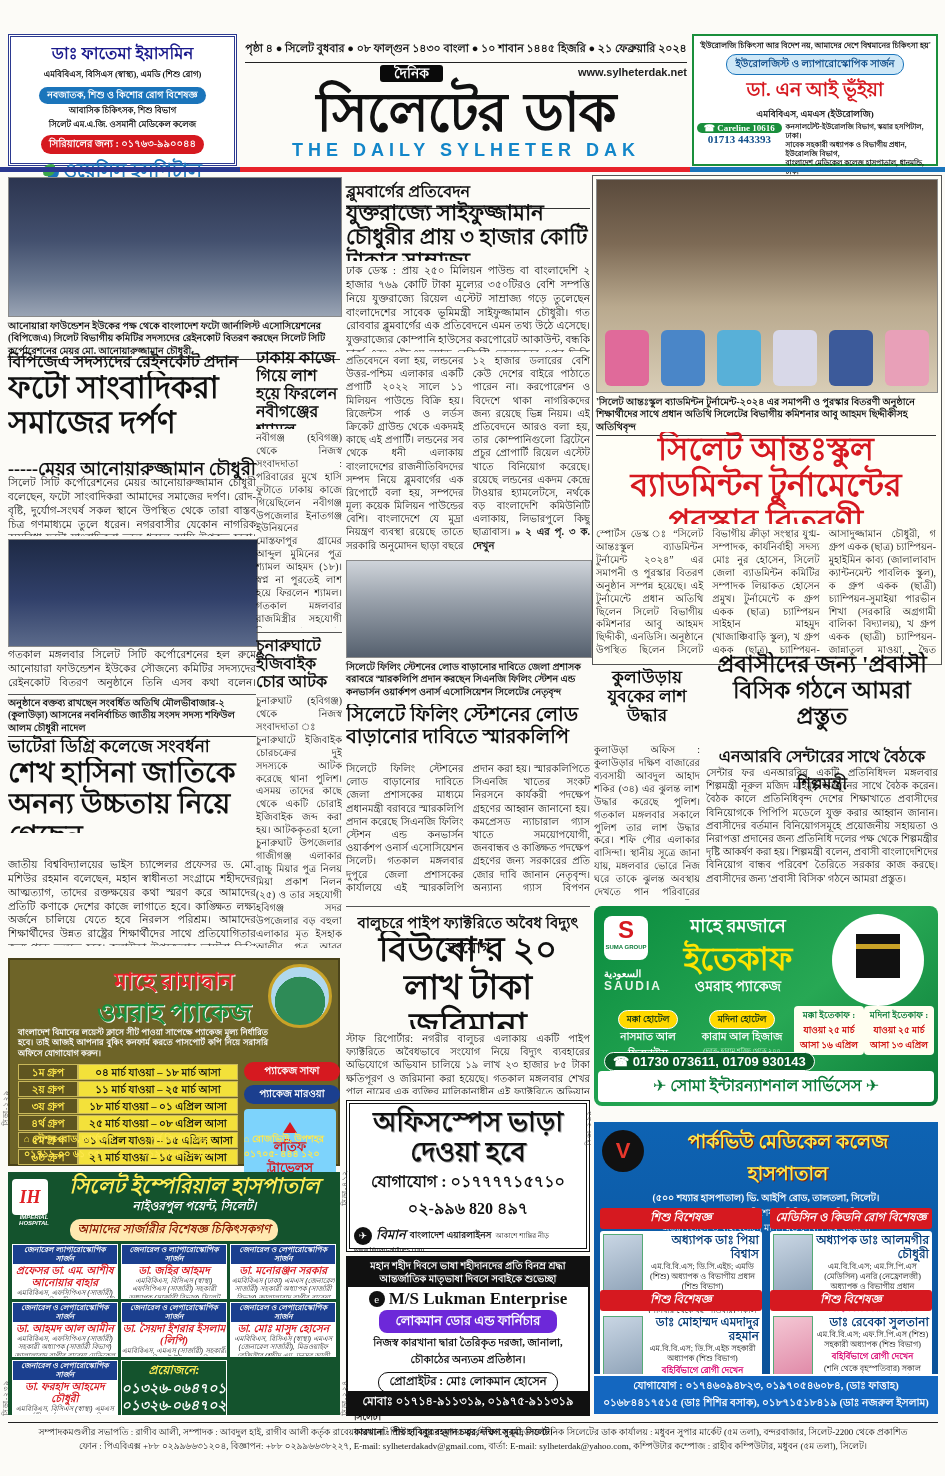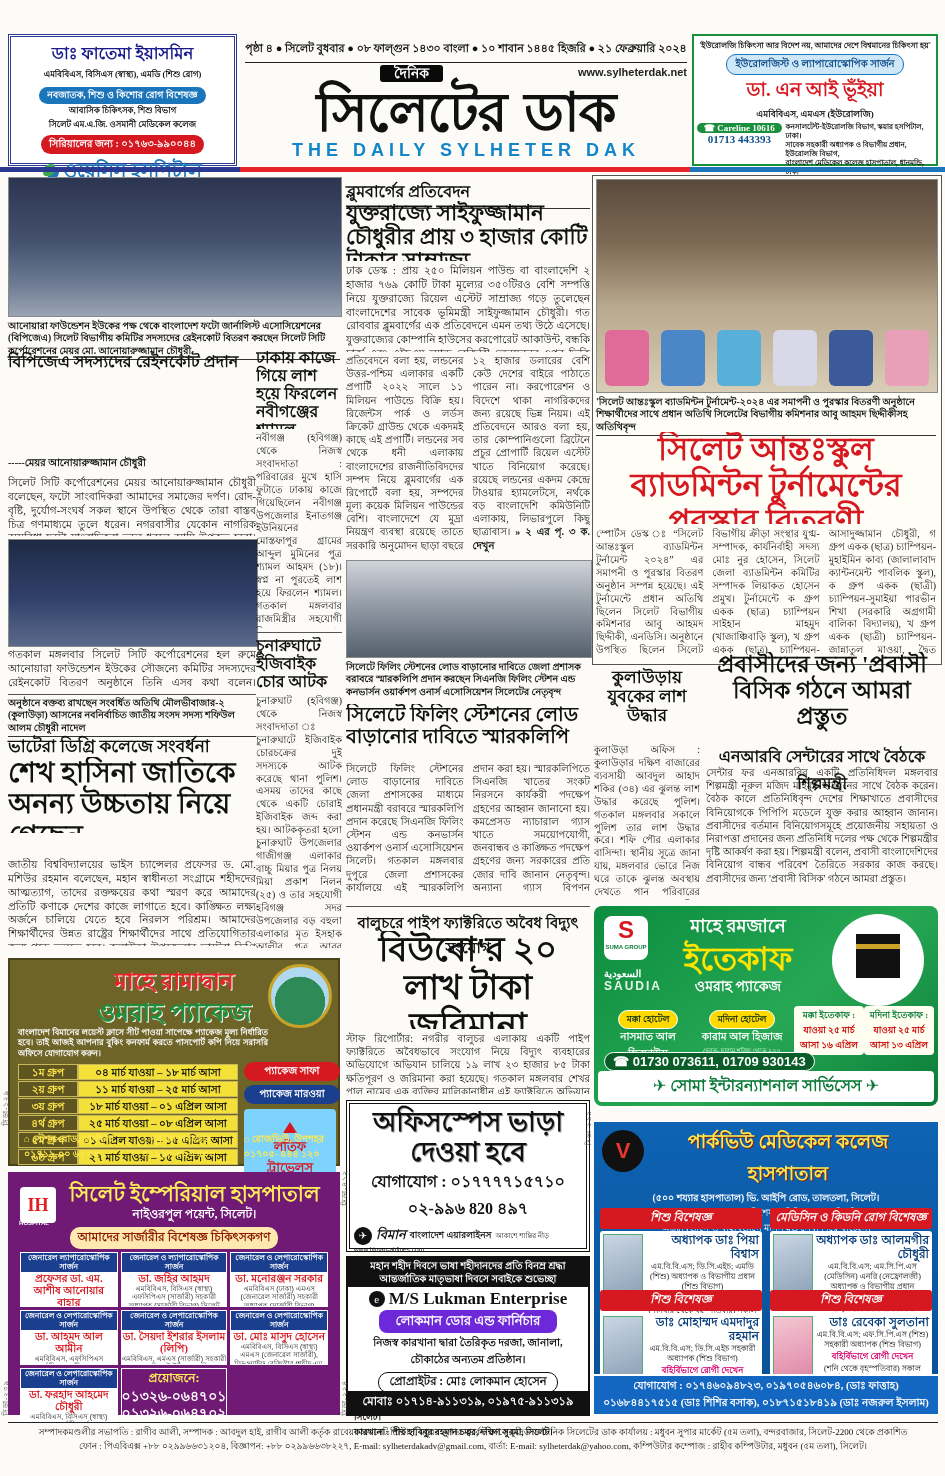--- a/index.html
+++ b/index.html
@@ -7,21 +7,21 @@
         font-family:"Liberation Serif","DejaVu Serif",serif;color:#111;}
   .abs{position:absolute;}
   .c{text-align:center;}
   .photo{border:1px solid #8a8a8a;}
   .cap{font-weight:bold;font-size:9.5px;line-height:1.3;border-bottom:1.5px solid #333;padding:2px 0;}
   .body{font-size:10.5px;line-height:1.32;text-align:justify;overflow:hidden;}
   .body2c{column-count:2;column-gap:9px;}
   .body3c{column-count:3;column-gap:9px;}
   .kick{font-weight:bold;font-size:15px;}
   .hl{font-weight:bold;line-height:1.12;overflow:hidden;}
-  .byl{font-weight:bold;font-size:10px;}
+  .byl{font-weight:bold;font-size:18px;}
   .cont{font-weight:bold;}
   .rule{border-top:1px solid #555;}
   .vcode{writing-mode:vertical-rl;transform:rotate(180deg);font-size:7px;color:#444;letter-spacing:1px;}
   
   .dateline{font-weight:bold;font-size:11px;border-bottom:1.5px solid #222;padding-bottom:3px;}
   .logoDaily{background:#0a0a0a;color:#fff;font-weight:bold;font-size:14px;padding:1px 14px;border-radius:3px;}
   .logoMain{font-family:"DejaVu Sans","Liberation Sans",sans-serif;font-weight:900;font-size:54px;line-height:1;letter-spacing:-1px;}
   .logoEng{font-family:"Liberation Sans",sans-serif;font-weight:bold;font-size:18px;letter-spacing:5px;color:#1386c9;}
   .site{font-family:"Liberation Sans",sans-serif;font-weight:bold;font-size:11px;color:#222;}
   
@@ -97,20 +97,21 @@
   </div>
 
   <div class="abs" style="left:0;top:167px;width:240px;height:5px;background:#2b3990;"></div>
   <div class="abs" style="left:240px;top:167px;width:450px;height:5px;background:#e8232a;"></div>
   <div class="abs" style="left:690px;top:167px;width:255px;height:5px;background:#1b75bb;"></div>
 
   <div class="abs photo" style="left:8px;top:177px;width:332px;height:138px;background:linear-gradient(180deg,#2c3550 0%,#43506e 45%,#6a7890 75%,#9aa4b4 100%);"></div>
   <div class="abs cap" style="left:8px;top:318px;width:332px;">আনোয়ারা ফাউন্ডেশন ইউকের পক্ষ থেকে বাংলাদেশ ফটো জার্নালিস্ট এসোসিয়েশনের (বিপিজেএ) সিলেট বিভাগীয় কমিটির সদস্যদের রেইনকোট বিতরণ করছেন সিলেট সিটি কর্পোরেশনের মেয়র মো. আনোয়ারুজ্জামান চৌধুরী</div>
 
   <div class="abs kick" style="left:8px;top:349px;width:248px;font-size:16px;">বিপিজেএ সদস্যদের রেইনকোট প্রদান</div>
+  <div class="abs hl" style="left:8px;top:371px;width:248px;height:82px;font-size:31px;">ফটো সাংবাদিকরা সমাজের দর্পণ</div>
   <div class="abs byl" style="left:8px;top:455px;width:248px;">-----মেয়র আনোয়ারুজ্জামান চৌধুরী</div>
   <div class="abs body" style="left:8px;top:476px;width:248px;height:60px;">সিলেট সিটি কর্পোরেশনের মেয়র আনোয়ারুজ্জামান চৌধুরী বলেছেন, ফটো সাংবাদিকরা আমাদের সমাজের দর্পণ। রোদ-বৃষ্টি, দুর্যোগ-সংঘর্ষ সকল স্থানে উপস্থিত থেকে তারা বাস্তব চিত্র গণমাধ্যমে তুলে ধরেন। নগরবাসীর যেকোন নাগরিক অসুবিধা ফটো সাংবাদিকরা তুলে ধরলে আমি উপকৃত হবো। গ্রীন-ক্লিন ও স্মার্ট নগরী গড়ে তুলতে ফটো সাংবাদিকদের সহযোগিতা কামনা করেন তিনি।</div>
   <div class="abs photo" style="left:8px;top:539px;width:248px;height:106px;background:linear-gradient(180deg,#1e2a45 0%,#31406a 55%,#5b6a8a 100%);"></div>
   <div class="abs body" style="left:8px;top:648px;width:248px;height:40px;"><span>গতকাল মঙ্গলবার সিলেট সিটি কর্পোরেশনের হল রুমে আনোয়ারা ফাউন্ডেশন ইউকের সৌজন্যে কমিটির সদস্যদের রেইনকোট বিতরণ অনুষ্ঠানে তিনি এসব কথা বলেন। সংগঠনের সভাপতির সভাপতিত্বে</span> </div>
 
   <div class="abs cap" style="left:8px;top:694px;width:248px;border-top:1px solid #555;">অনুষ্ঠানে বক্তব্য রাখছেন সংবর্ধিত অতিথি মৌলভীবাজার-২ (কুলাউড়া) আসনের নবনির্বাচিত জাতীয় সংসদ সদস্য শফিউল আলম চৌধুরী নাদেল</div>
   <div class="abs kick" style="left:8px;top:733px;width:248px;font-size:17px;">ভাটেরা ডিগ্রি কলেজে সংবর্ধনা</div>
   <div class="abs hl" style="left:8px;top:757px;width:248px;height:76px;font-size:28px;">শেখ হাসিনা জাতিকে অনন্য উচ্চতায় নিয়ে গেছেন</div>
   <div class="abs body" style="left:8px;top:858px;width:248px;height:88px;"><span>জাতীয় বিশ্ববিদ্যালয়ের ভাইস চ্যান্সেলর প্রফেসর ড. মো. মশিউর রহমান বলেছেন, মহান স্বাধীনতা সংগ্রামে শহীদদের আত্মত্যাগ, তাদের রক্তক্ষয়ের কথা স্মরণ করে আমাদের প্রতিটি কণাকে দেশের কাজে লাগাতে হবে। কাঙ্ক্ষিত লক্ষ্য অর্জনে চালিয়ে যেতে হবে নিরলস পরিশ্রম। আমাদের শিক্ষার্থীদের উন্নত রাষ্ট্রের শিক্ষার্থীদের সাথে প্রতিযোগিতার জন্য গড়ে তুলতে হবে। কুলাউড়া উপজেলার ভাটেরা ডিগ্রি কলেজের উদ্যোগে মৌলভীবাজার-২, কুলাউড়া আসনের নবনির্বাচিত জাতীয় সংসদ সদস্য শফিউল আলম চৌধুরী নাদেলের সংবর্ধনা ও শিক্ষার মানোন্নয়নের লক্ষে আয়োজিত অভিভাবক</span> </div>
 
@@ -305,21 +306,21 @@
         <div style="color:#333;font-size:5.8px;font-weight:bold;">● হজ্ব লাইসেন্স নং-২৪৬ ● ওমরাহ লাইসেন্স ●</div>
       </div>
     </div>
     <div style="position:absolute;left:0;bottom:2px;width:100%;display:flex;justify-content:space-around;color:#ffe84d;font-weight:bold;font-size:9.5px;">
       <div><span>⌂</span> <span>স্টেশন রোড, ভার্থখলা</span><br><span>০১৭১১-০০ ৬১ ০৫</span></div>
       <div><span>⌂</span> <span>পূর্ব জিন্দাবাজার</span><br><span>০১৯১৮-৫০০ ৫০০</span></div>
       <div><span>⌂</span> <span>রোজভিউ, উপশহর</span><br><span>০১৭০৫- ৪৪৪ ১২০</span></div>
     </div>
   </div>
 
-  <div class="abs" style="left:8px;top:1172px;width:332px;height:243px;background:#701a75;box-sizing:border-box;padding:12px;">
+  <div class="abs" style="left:8px;top:1172px;width:332px;height:243px;background:#14532d;box-sizing:border-box;padding:4px;font-style:italic;">
     <div style="display:flex;align-items:center;gap:5px;">
       <div style="width:36px;height:36px;background:#fff;border-radius:4px;text-align:center;flex:none;">
         <span style="color:#e02025;font-weight:900;font-size:18px;line-height:36px;font-family:'Liberation Serif',serif;">IH</span>
       </div>
       <div style="flex:1;text-align:center;">
         <div style="color:#ffee58;font-weight:900;font-size:21px;line-height:1;">সিলেট ইম্পেরিয়াল হাসপাতাল</div>
         <div style="color:#fff;font-weight:bold;font-size:12px;">নাইওরপুল পয়েন্ট, সিলেট।</div>
       </div>
     </div>
     <div style="color:#fff;font-size:6px;font-weight:bold;font-family:'Liberation Sans',sans-serif;position:absolute;left:6px;top:42px;width:40px;text-align:center;">IMPERIAL HOSPITAL</div>

